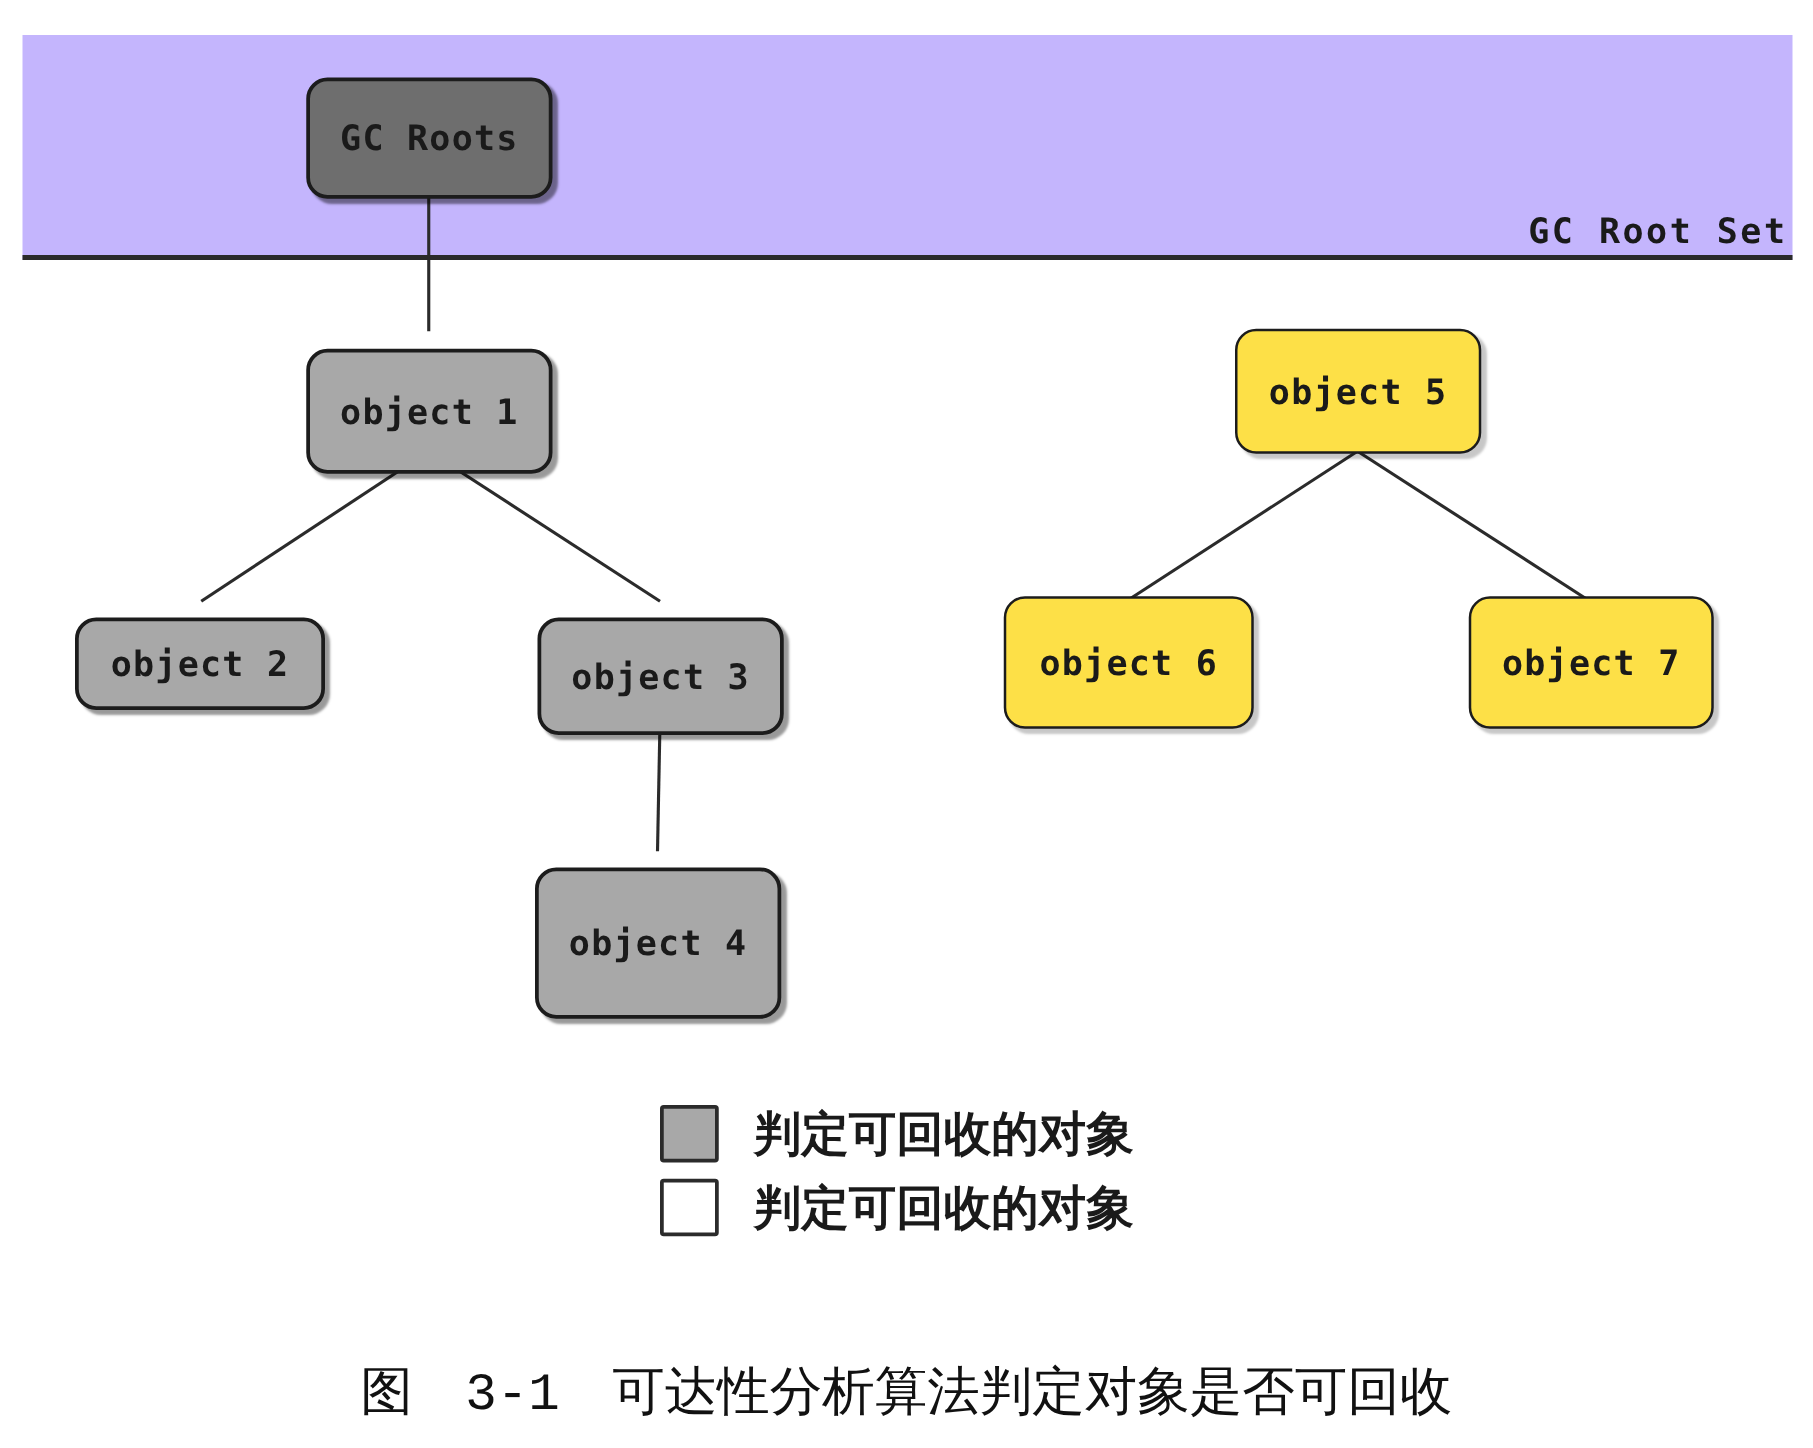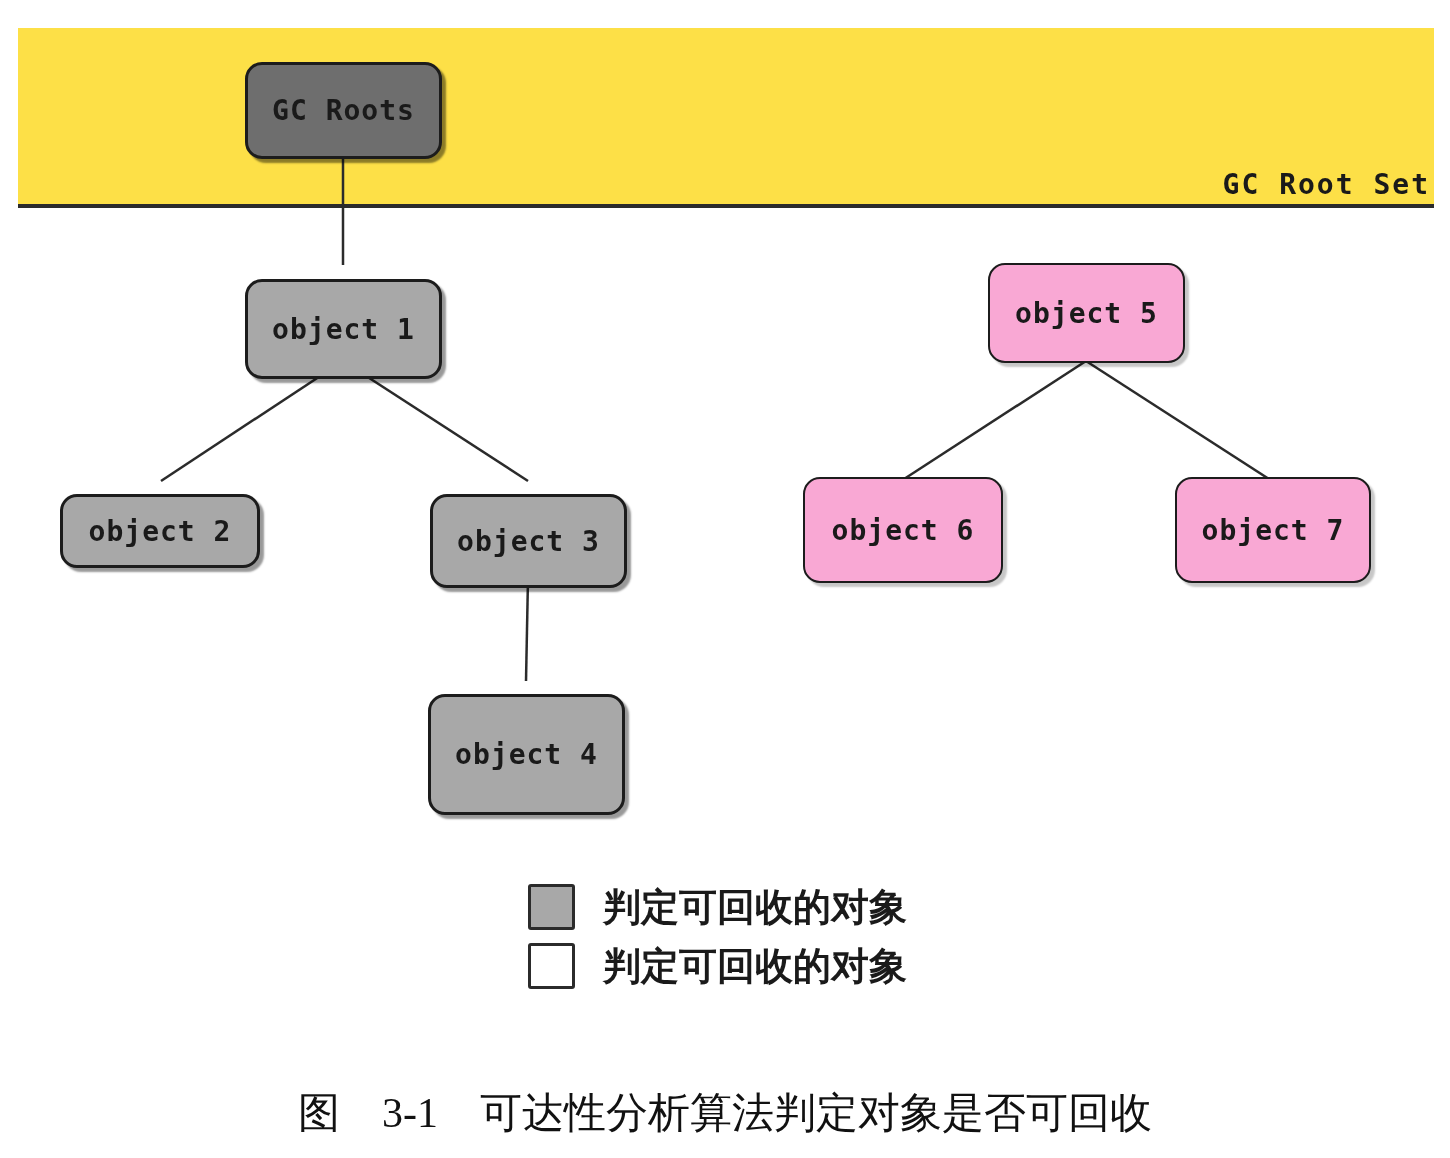--- a/index.html
+++ b/index.html
@@ -10,21 +10,21 @@
     background: #ffffff;
     overflow: hidden;
     font-family: "DejaVu Sans Mono", "Liberation Mono", monospace;
   }
 
   
   .root-set-band {
     position: absolute;
     left: 18px; top: 28px;
     width: 1416px; height: 176px;
-    background: #fde047;
+    background: #c4b5fd;
     border-bottom: 4px solid #2b2b2b;
   }
   .band-label {
     position: absolute;
     right: 4px; bottom: 3px;
     font-size: 28px;
     font-weight: bold;
     letter-spacing: 2px;
     color: #1a1a1a;
   }
@@ -55,21 +55,21 @@
   .node.root {
     background: #6e6e6e;
     box-shadow: 4px 4px 2px rgba(0,0,0,0.45);
   }
   .node.alive {
     background: #a8a8a8;
     box-shadow: 4px 4px 2px rgba(0,0,0,0.40);
     margin-top: 16px;
   }
   .node.recyclable {
-    background: #f9a8d4;
+    background: #fde047;
     border-width: 2.5px;
     box-shadow: 4px 4px 2px rgba(0,0,0,0.22);
   }
 
   
   .legend {
     position: absolute;
     left: 528px; top: 884px;
   }
   .legend-row {
@@ -94,21 +94,21 @@
     line-height: 1;
     white-space: nowrap;
   }
 
   
   .caption {
     position: absolute;
     left: 0; top: 1085px;
     width: 1450px;
     text-align: center;
-    font-family: Liberation Serif, serif;
+    font-family: Liberation Mono, monospace;
     font-size: 42px;
     color: #111111;
     white-space: nowrap;
   }
 </style>
 </head>
 <body>
 
 <div class="canvas">
 

